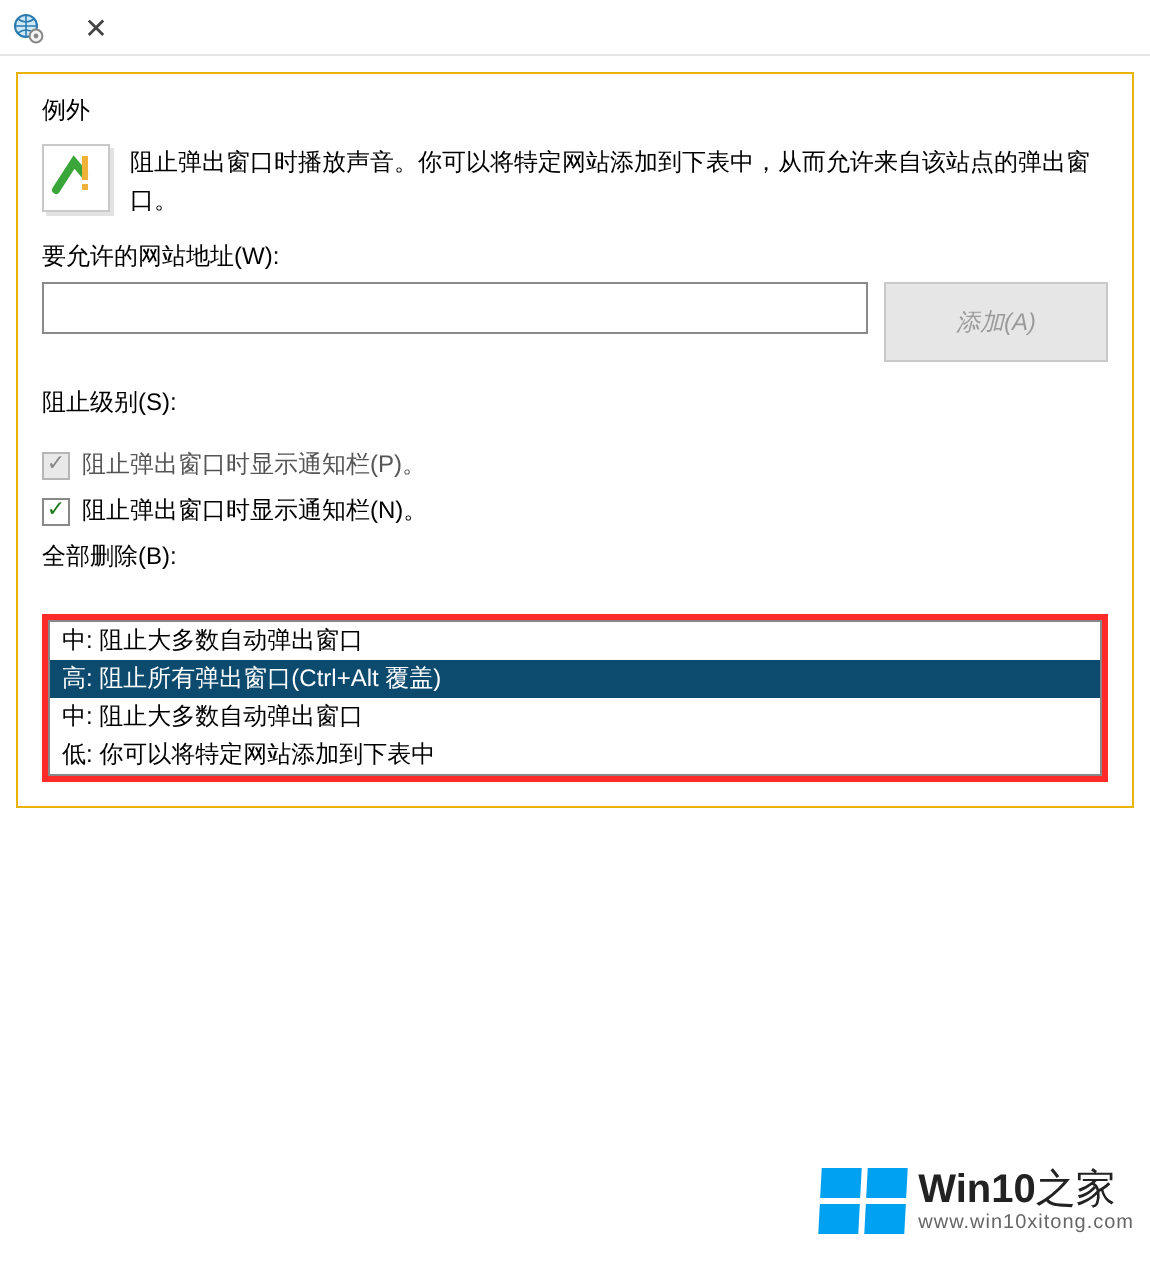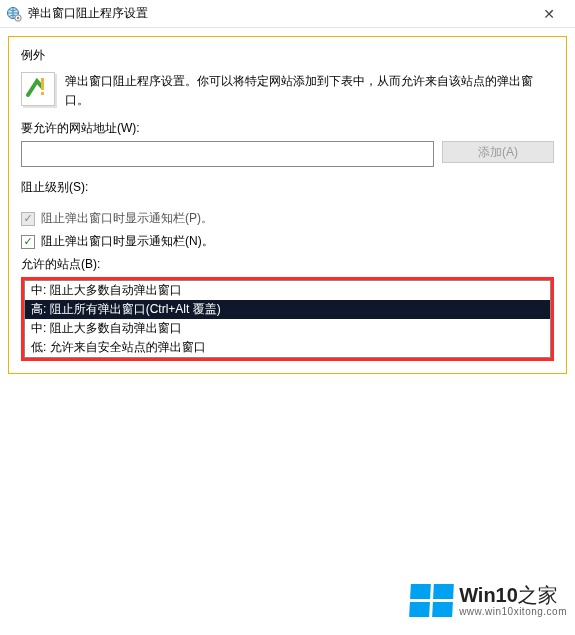--- a/index.html
+++ b/index.html
@@ -58,26 +58,26 @@
   .row { display: flex; gap: 8px; align-items: flex-start; }
   .input-text {
     flex: 1;
     height: 26px;
     border: 1px solid #8a8a8a;
     background: #fff;
     padding: 2px 4px;
   }
   .btn {
     width: 112px;
-    height: 22px;
+    height: 40px;
     background: #e1e1e1;
     border: 1px solid #adadad;
     color: #555;
     font-size: 12px;
-    display: flex; align-items: center; justify-content: center;
+    display: flex; align-items: center; justify-content: center; font-style: italic;
   }
   .btn.disabled { color: #9b9b9b; background:#e6e6e6; border-color:#c9c9c9; }
   .listbox {
     flex: 1;
     height: 182px;
     border: 1px solid #8a8a8a;
     background: #fff;
   }
   .btn-col { display: flex; flex-direction: column; gap: 8px; }
   .sec2 { margin-top: 14px; }
@@ -90,32 +90,32 @@
     width: 14px; height: 14px;
     border: 1px solid #888;
     background: #fff;
     display: inline-flex; align-items: center; justify-content: center;
     font-size: 11px; line-height: 1;
   }
   .chk.locked { background:#e9e9e9; color:#888; border-color:#b6b6b6;}
   .chk.on { color:#1a7a1a; }
   .red-frame {
     border: 3px solid #ff2a2a;
-    margin-top: 4px;
+    margin-top: 20px;
   }
   .dropdown-open {
     border: 1px solid #888;
     background: #fff;
   }
   .dd-item {
     padding: 1px 6px;
     white-space: nowrap;
   }
   .dd-item.sel {
-    background: #0f172a;
+    background: #0c4a6e;
     color: #fff;
   }
   .watermark {
     position: absolute;
     right: 8px; bottom: 18px;
     display: flex; align-items: center;
     gap: 6px;
     pointer-events: none;
   }
   .win-logo {
@@ -136,36 +136,35 @@
 
 <div class="titlebar">
   <span class="app-icon">
     <svg width="16" height="16" viewBox="0 0 16 16">
       <circle cx="7" cy="7" r="5.5" fill="#cfe8f7" stroke="#2a7ab0"></circle>
       <path d="M1.5 7h11M7 1.5v11M3 3.5q4 3 8 0M3 10.5q4 -3 8 0" stroke="#2a7ab0" fill="none" stroke-width="0.8"></path>
       <circle cx="12" cy="12" r="3.2" fill="#f4f4f4" stroke="#888"></circle>
       <circle cx="12" cy="12" r="1.2" fill="#888"></circle>
     </svg>
   </span>
-  <span class="title">弹出窗口阻止程序设置</span>
   <span class="close">✕</span>
 </div>
 
 <div class="panel">
   <div class="grp-title">例外</div>
 
   <div class="intro">
     <div class="intro-icon">
       <svg width="28" height="28" viewBox="0 0 28 28">
         <path d="M3 20 L12 6 L17 12" stroke="#3aa63a" stroke-width="4" fill="none" stroke-linecap="round"></path>
         <rect x="16" y="3" width="3" height="12" fill="#f1b23a"></rect>
         <rect x="16" y="17" width="3" height="3" fill="#f1b23a"></rect>
       </svg>
     </div>
-    <div class="intro-text">弹出窗口阻止程序设置。你可以将特定网站添加到下表中，从而允许来自该站点的弹出窗口。</div>
+    <div class="intro-text">阻止弹出窗口时播放声音。你可以将特定网站添加到下表中，从而允许来自该站点的弹出窗口。</div>
   </div>
 
   <div class="field-label"><span>要允许的网站地址(W):</span></div>
   <div class="row">
     <input class="input-text" type="text" value="" style="">
     <div class="btn disabled">添加(A)</div>
   </div>
 
   <div class="field-label" style="margin-top:12px">阻止级别(S):</div>
 
@@ -174,28 +173,28 @@
     <div class="chk-row">
       <span class="chk locked">✓</span>
       <span>阻止弹出窗口时显示通知栏(P)。</span>
     </div>
 
     <div class="chk-row" style="color:#000">
       <span class="chk on">✓</span>
       <span>阻止弹出窗口时显示通知栏(N)。</span>
     </div>
 
-    <div class="field-label">允许的站点(B):</div>
+    <div class="field-label">全部删除(B):</div>
 
     <div class="red-frame">
       <div class="dropdown-open" id="level-dd">
           <div class="dd-item">中: 阻止大多数自动弹出窗口</div>
           <div class="dd-item sel">高: 阻止所有弹出窗口(Ctrl+Alt 覆盖)</div>
           <div class="dd-item">中: 阻止大多数自动弹出窗口</div>
-          <div class="dd-item">低: 允许来自安全站点的弹出窗口</div>
+          <div class="dd-item">低: 你可以将特定网站添加到下表中</div>
         </div>
     </div>
   </div>
 </div>
 
 <div class="watermark">
   <div class="win-logo">
     <span></span>
       <span></span>
       <span></span>

